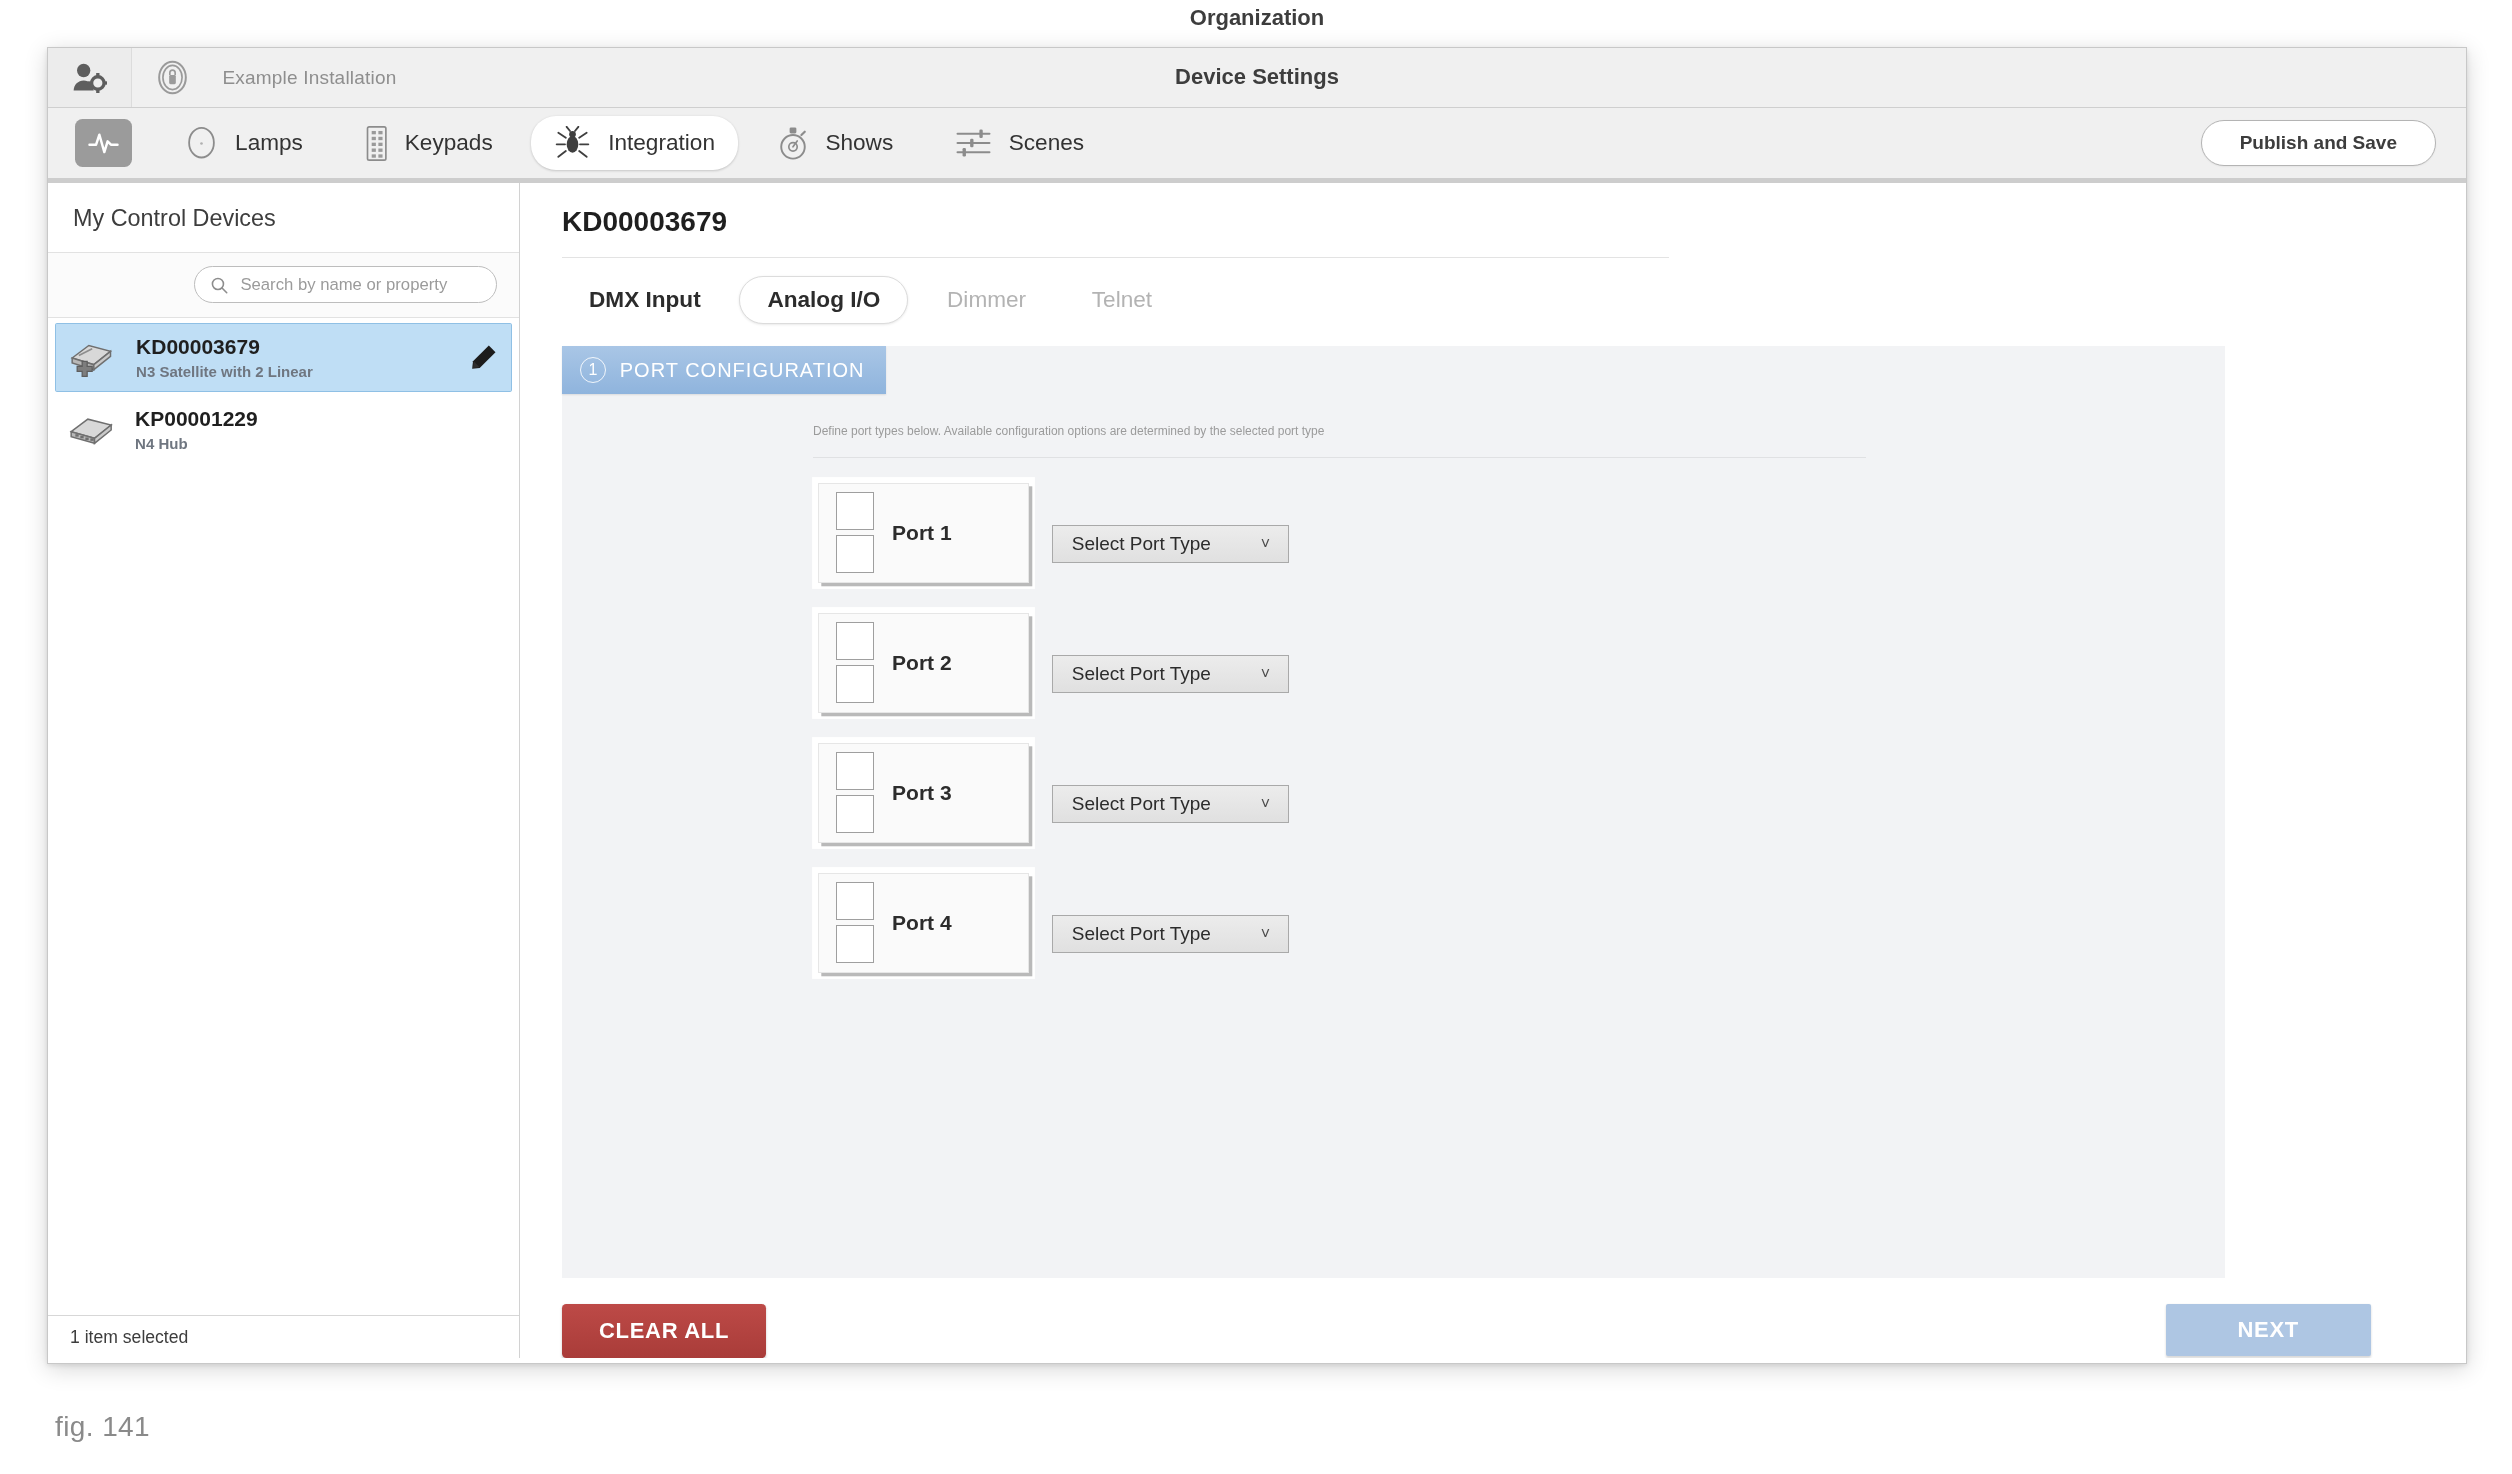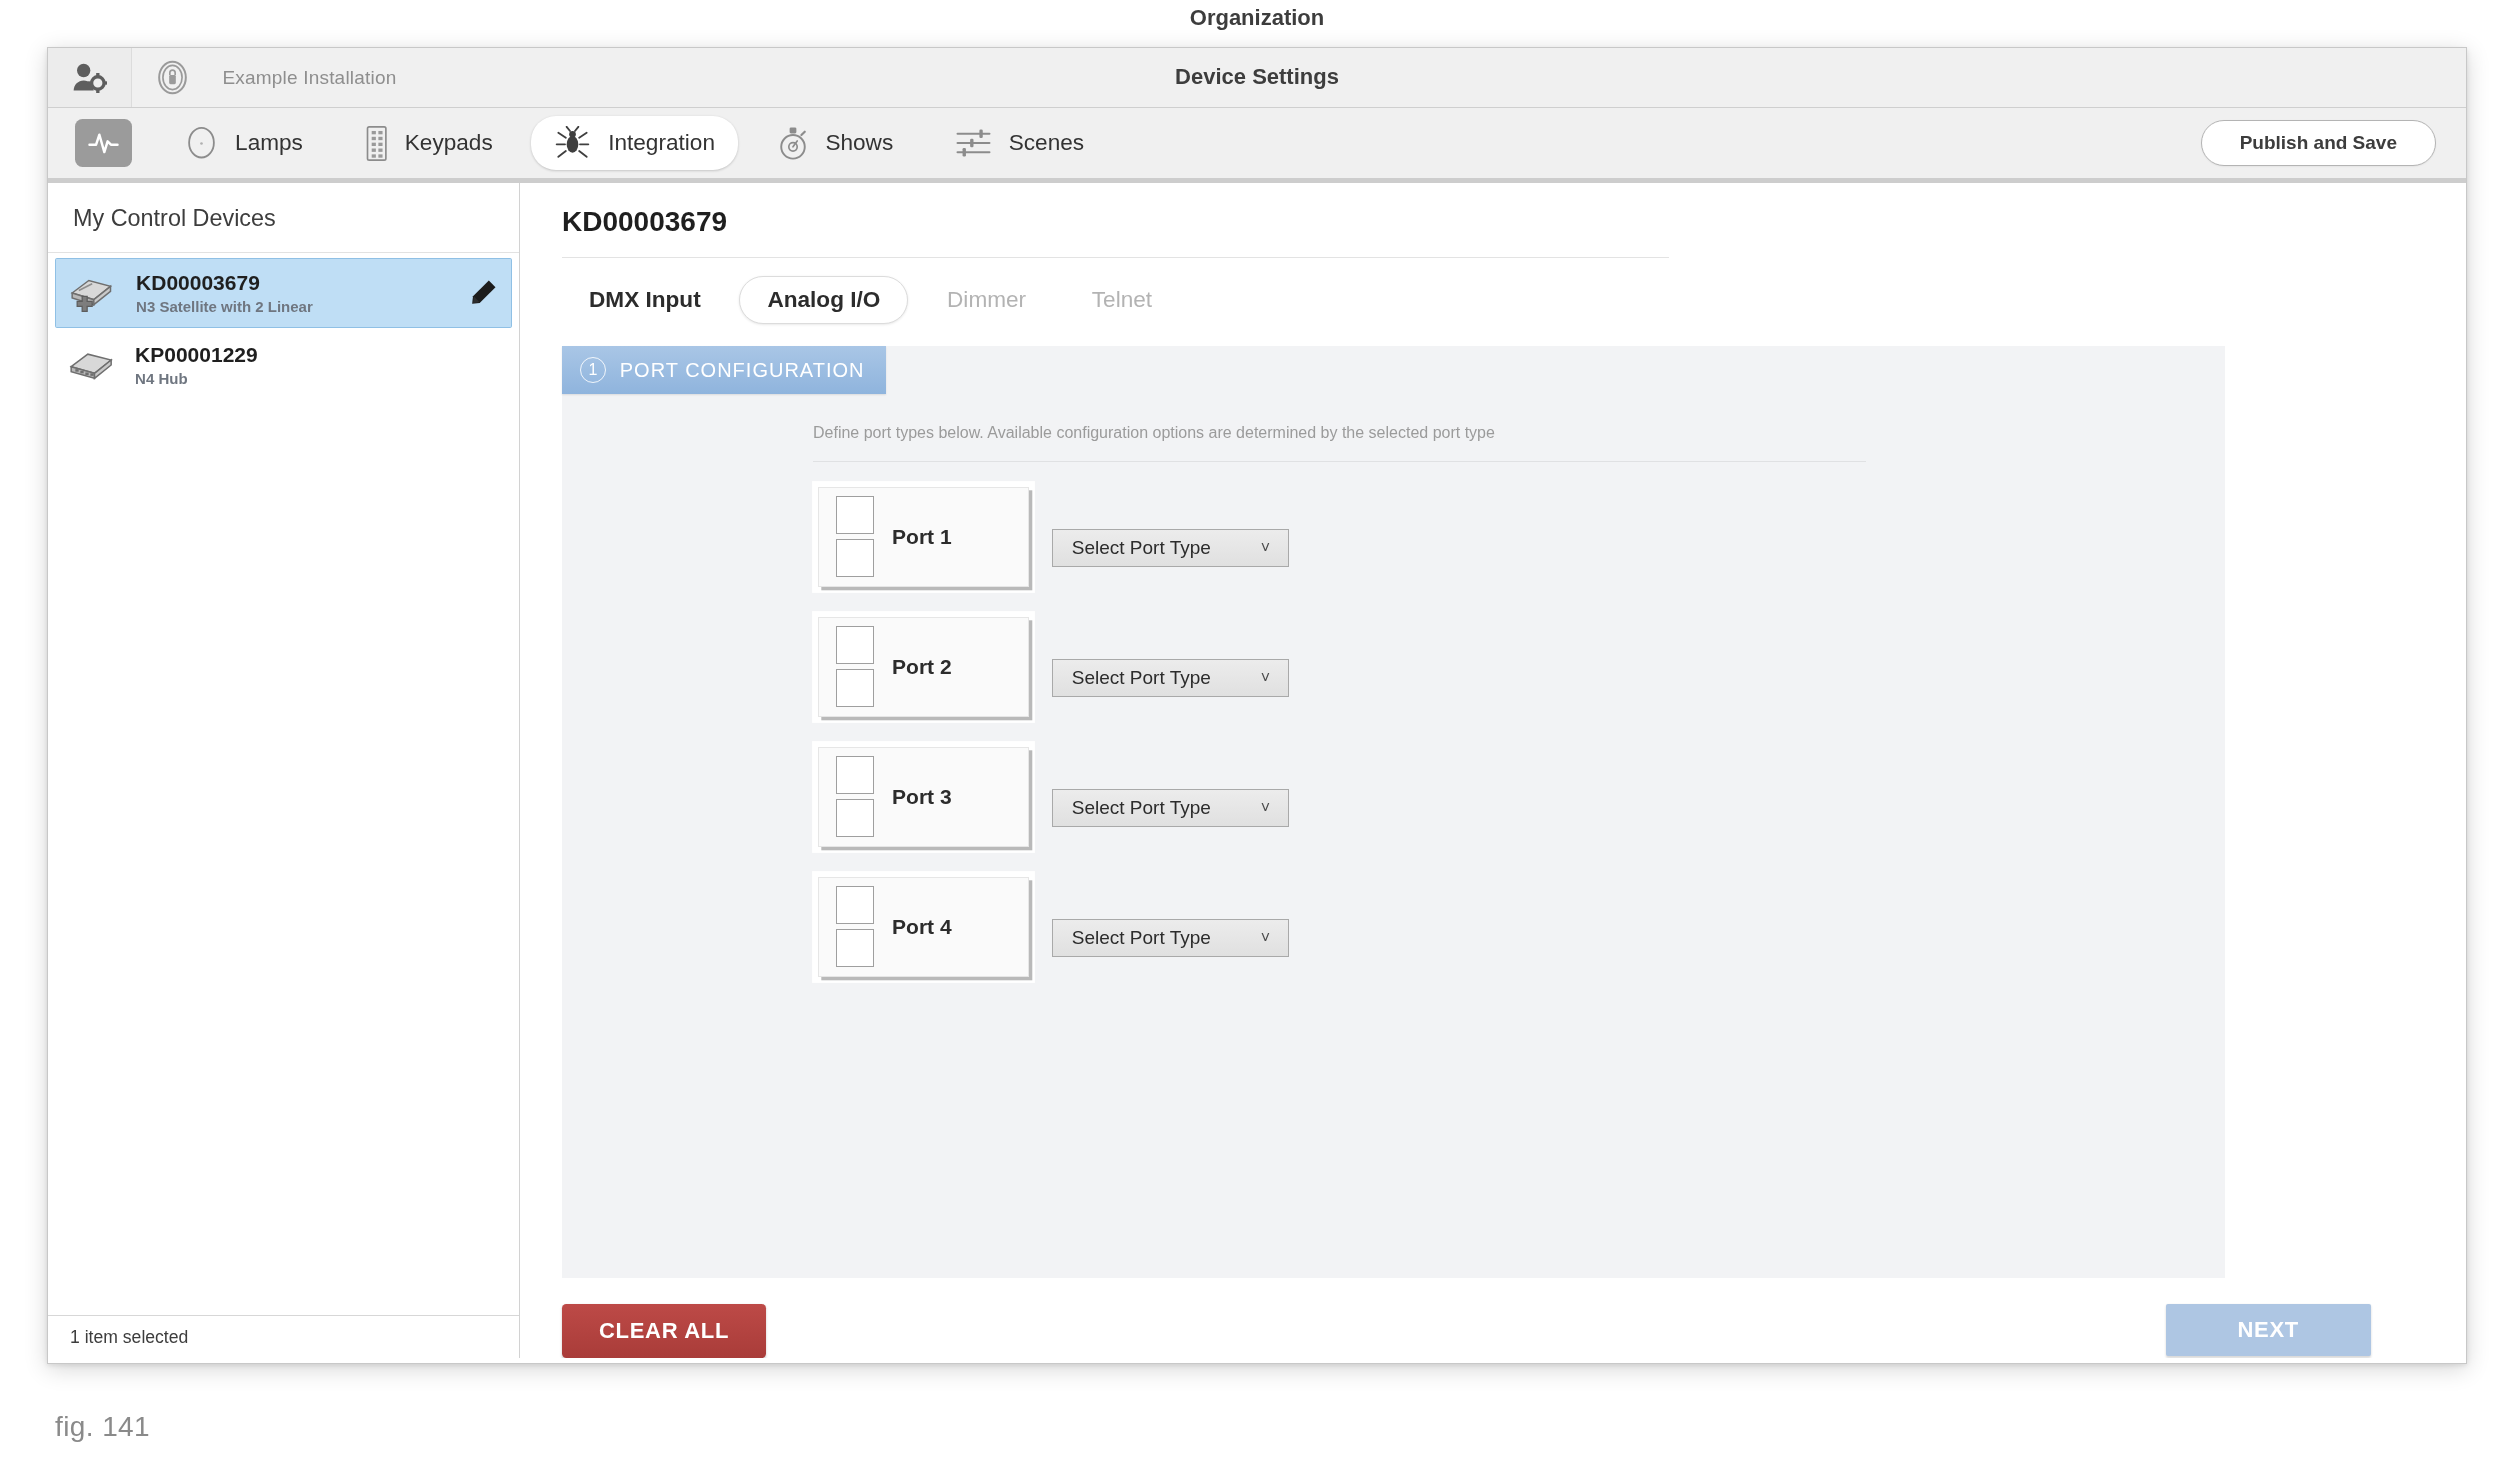--- a/index.html
+++ b/index.html
@@ -201,21 +201,21 @@
   }
   .wiz-num {
     width: 26px; height: 26px;
     border: 1.7px solid rgba(255,255,255,0.85);
     border-radius: 50%;
     display: flex; align-items: center; justify-content: center;
     font-size: 16px; line-height: 1;
   }
   .wiz-desc {
     margin: 30px 0 0 251px;
-    font-size: 16px; color: #9b9b9b;
+    font-size: 12px; color: #9b9b9b;
     width: 1053px;
     padding-bottom: 18.4px;
     border-bottom: 0.8px solid #e0e1e3;
   }
   .ports { margin: 25px 0 0 256px; }
   .port-row {
     display: flex; align-items: center; gap: 23.4px;
     margin-bottom: 30px;
   }
   .port-card {
@@ -412,20 +412,31 @@
 
     <div class="publish-btn">Publish and Save</div>
   </div>
 
   <div class="body-split">
 
     <div class="sidebar">
 
       <div class="sidebar-title">My Control Devices</div>
 
+      <div class="search-row">
+        <div class="search-box">
+          <span>
+            <svg width="18.4" height="18.4" viewBox="0 0 22 22">
+              <circle cx="9.5" cy="9.5" r="6.6" fill="none" stroke="#8d8d8d" stroke-width="1.9"></circle>
+              <line x1="14.4" y1="14.4" x2="20" y2="20" stroke="#8d8d8d" stroke-width="1.9" stroke-linecap="round"></line>
+            </svg>
+          </span>
+          <input class="search-input" type="text" placeholder="Search by name or property" style="">
+        </div>
+      </div>
 
       <div class="device-list">
 
         <div class="device-row selected">
           <span>
             <svg width="52" height="40" viewBox="0 0 62 48">
               <path d="M6 24 L26 9 L52 16 L32 32 Z" fill="#d8d8d8" stroke="#6f6f6f" stroke-width="1.8"></path>
               <path d="M6 24 L6 30 L32 38 L32 32 Z" fill="#b8b8b8" stroke="#6f6f6f" stroke-width="1.8"></path>
               <path d="M32 32 L32 38 L52 22 L52 16 Z" fill="#c9c9c9" stroke="#6f6f6f" stroke-width="1.8"></path>
               <path d="M14 21 L30 13" stroke="#8d8d8d" stroke-width="2"></path>

